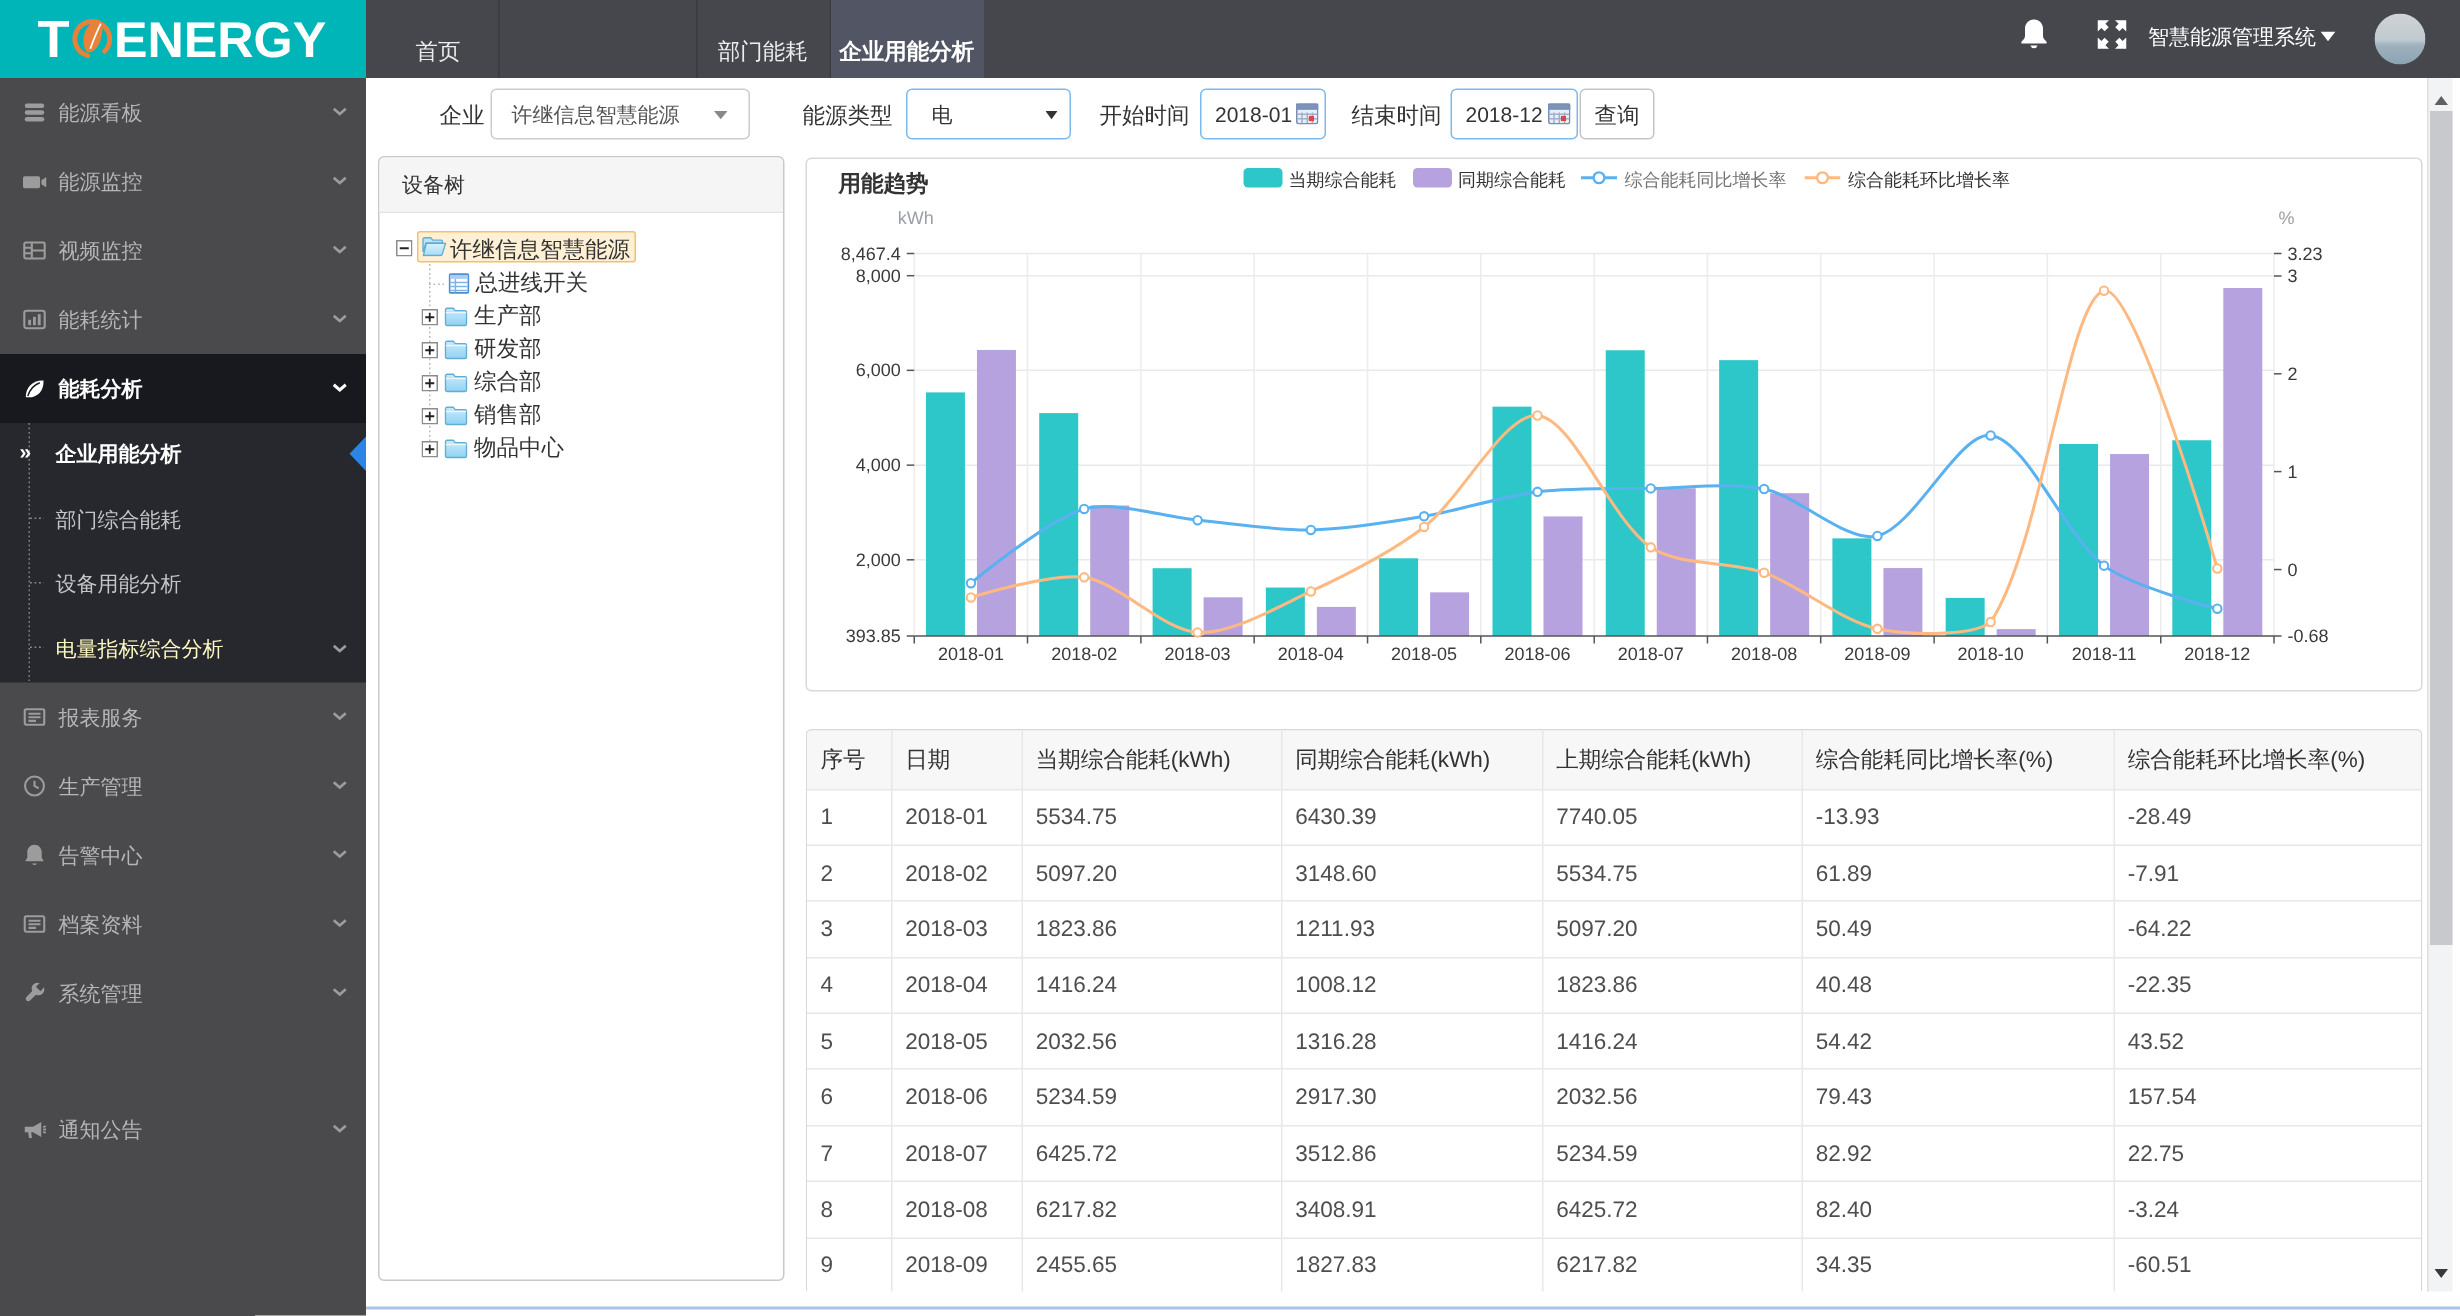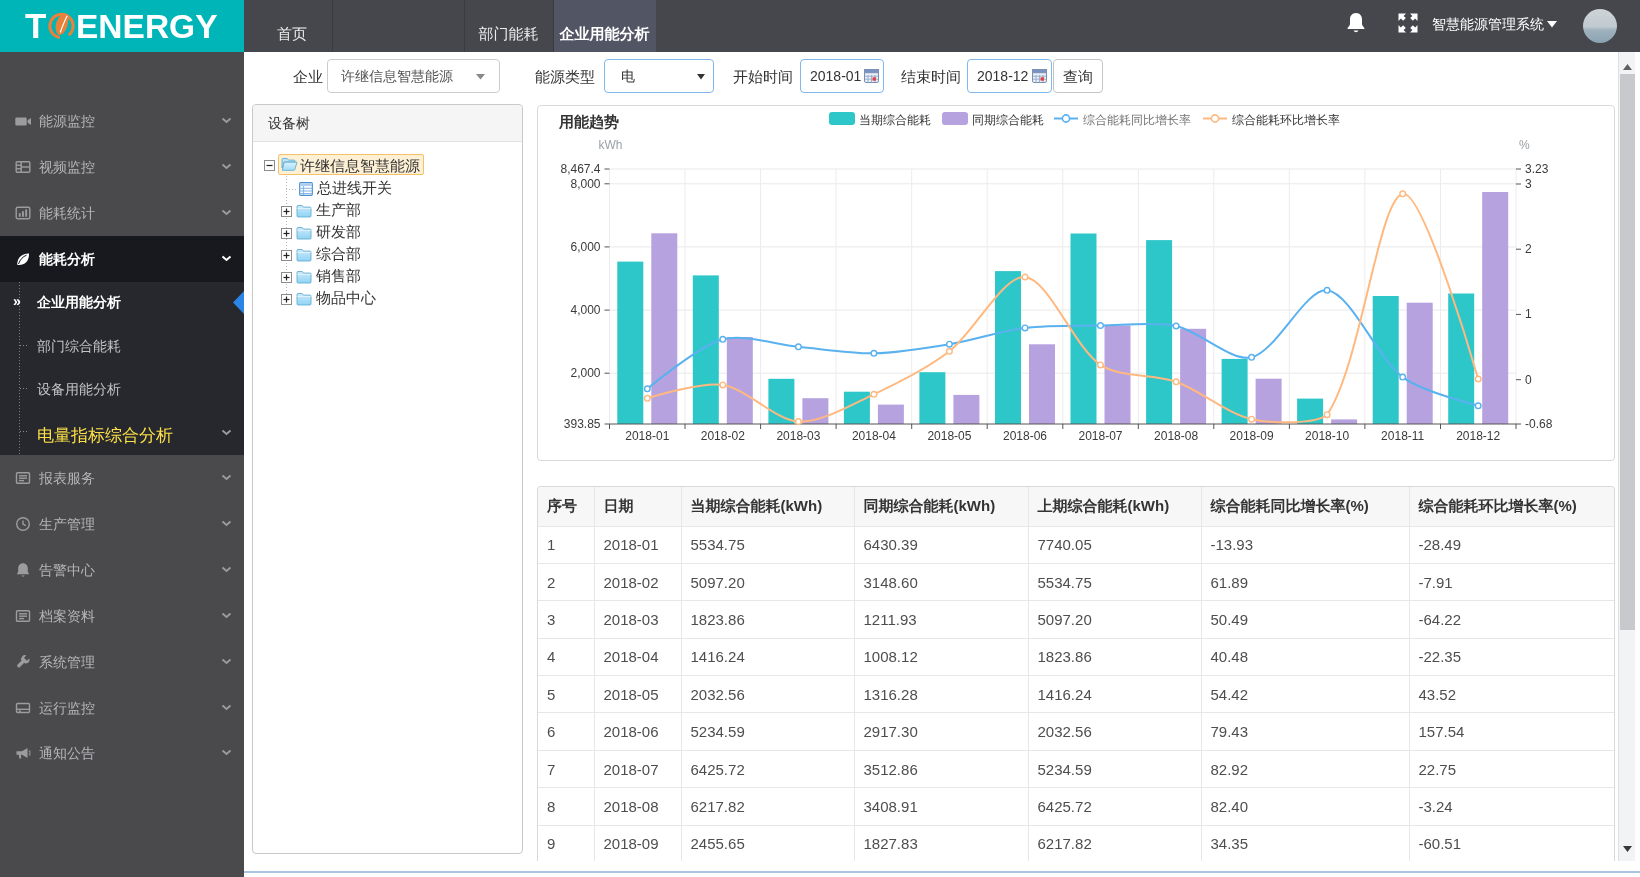--- a/index.html
+++ b/index.html
@@ -22,21 +22,21 @@
 #sub{position:absolute;left:0;top:230px;width:244px;height:173px;background:#26282e}
 
 #content{left:244px;top:52px;width:1396px;height:825px;background:#fff}
 .lab{position:absolute;font-size:15px;font-weight:normal;color:#333;top:17px}
 .inp{position:absolute;top:7px;height:34px;background:#fff;border-radius:4px;font-size:14px;color:#555}
 .panel{position:absolute;background:#fff;border:1px solid #d9d9d9;border-radius:4px}
 
 .znode{position:absolute;font-size:15px;color:#333;white-space:nowrap}
 
 #dtable{position:absolute;left:0;top:0;width:1078px;border-collapse:collapse;table-layout:fixed;font-size:15px;color:#4e4e4e}
-#dtable th{font-weight:bold;color:#333;background:#f7f7f7;height:39px}
+#dtable th{font-weight:normal;color:#333;background:#f7f7f7;height:39px}
 #dtable td{height:37.4px}
 #dtable th,#dtable td{border:1px solid #e7e7e7;text-align:left;padding-left:9px;font-size:15px}
 #dtable tr>*:first-child{border-left:none}
 #dtable tr>*:last-child{border-right:none}
 #dtable thead th{border-top:none}
 </style></head>
 <body>
 <div class="abs" id="logo">
  <svg width="244" height="52" viewBox="0 0 244 52">
   <text x="25" y="38" font-family="Liberation Sans,sans-serif" font-size="35" font-weight="bold" fill="#fff">T</text>
@@ -82,20 +82,33 @@
    <stop offset="0" stop-color="#cfd3d5"></stop>
           <stop offset="0.52" stop-color="#c0cad0"></stop>
           <stop offset="0.62" stop-color="#9fb2bd"></stop>
           <stop offset="1" stop-color="#8aa3b2"></stop>
         </linearGradient>
       </defs>
    <circle cx="17" cy="17" r="17" fill="url(#avg)"></circle>
     </svg>
 </div>
 <div class="abs" id="side">
+ <div class="mi" style="top:0">
+  <svg class="ic" viewBox="0 0 16 16">
+        <g fill="#9c9c9c">
+          <rect x="1.5" y="2" width="13" height="3" rx="1.5"></rect>
+          <rect x="1.5" y="6.5" width="13" height="3" rx="1.5"></rect>
+          <rect x="1.5" y="11" width="13" height="3" rx="1.5"></rect>
+        </g>
+      </svg>
+  <div class="t">能源看板</div>
+  <svg class="ch" width="11" height="7">
+        <path d="M1.5 1.5 L5.5 5 L9.5 1.5" stroke="#9c9c9c" stroke-width="1.8" fill="none"></path>
+      </svg>
+ </div>
  <div class="mi" style="top:46px">
   <svg class="ic" viewBox="0 0 16 16">
         <path d="M1.5 4.5 h9 a1.2 1.2 0 0 1 1.2 1.2 v5.6 a1.2 1.2 0 0 1 -1.2 1.2 h-9 a1.2 1.2 0 0 1 -1.2 -1.2 v-5.6 a1.2 1.2 0 0 1 1.2 -1.2 Z M12.6 7.2 L16 5 V12 L12.6 9.8 Z" fill="#9c9c9c"></path>
       </svg>
   <div class="t">能源监控</div>
   <svg class="ch" width="11" height="7">
         <path d="M1.5 1.5 L5.5 5 L9.5 1.5" stroke="#9c9c9c" stroke-width="1.8" fill="none"></path>
       </svg>
  </div>
  <div class="mi" style="top:92px">
@@ -142,21 +155,21 @@
   <div class="abs" style="left:13px;top:11px;color:#fff;font-size:14px;font-weight:bold">»</div>
   <div class="abs" style="left:37px;top:12px;color:#fff;font-size:14px;font-weight:bold">企业用能分析</div>
   <svg class="abs" style="right:0;top:9px" width="11" height="23">
         <path d="M11 0 L11 23 L0 11.5 Z" fill="#2b85e4"></path>
       </svg>
   <div class="abs" style="left:20px;top:63px;width:9px;height:1px;background-image:linear-gradient(90deg,#8a8b90 1px,transparent 1px);background-size:3px 1px"></div>
   <div class="abs" style="left:37px;top:56px;color:#c3c4c6;font-size:14px">部门综合能耗</div>
   <div class="abs" style="left:20px;top:106px;width:9px;height:1px;background-image:linear-gradient(90deg,#8a8b90 1px,transparent 1px);background-size:3px 1px"></div>
   <div class="abs" style="left:37px;top:99px;color:#c3c4c6;font-size:14px">设备用能分析</div>
   <div class="abs" style="left:20px;top:149px;width:9px;height:1px;background-image:linear-gradient(90deg,#8a8b90 1px,transparent 1px);background-size:3px 1px"></div>
-  <div class="abs" style="left:37px;top:142px;color:#fde047;font-size:17px">电量指标综合分析</div>
+  <div class="abs" style="left:37px;top:142px;color:#fef9c3;font-size:14px">电量指标综合分析</div>
   <svg class="abs" style="right:12px;top:147px" width="11" height="7">
         <path d="M1.5 1.5 L5.5 5 L9.5 1.5" stroke="#9c9c9c" stroke-width="1.8" fill="none"></path>
       </svg>
  </div>
  <div class="mi" style="top:403px">
   <svg class="ic" viewBox="0 0 16 16">
         <g stroke="#9c9c9c" stroke-width="1.4" fill="none">
           <rect x="1.5" y="2.8" width="13" height="10.4" rx="1"></rect>
           <line x1="4" y1="5.8" x2="12" y2="5.8"></line>
           <line x1="4" y1="8.2" x2="12" y2="8.2"></line>
@@ -202,33 +215,20 @@
   <div class="t">档案资料</div>
   <svg class="ch" width="11" height="7">
         <path d="M1.5 1.5 L5.5 5 L9.5 1.5" stroke="#9c9c9c" stroke-width="1.8" fill="none"></path>
       </svg>
  </div>
  <div class="mi" style="top:587px">
   <svg class="ic" viewBox="0 0 16 16">
         <path d="M14.3 4.2 a3.9 3.9 0 0 1 -5.3 4.9 L5 13 a1.7 1.7 0 0 1 -2.4 -2.4 L6.5 6.7 a3.9 3.9 0 0 1 4.9 -5.3 L9 3.8 L12 6.8 Z" fill="#9c9c9c"></path>
       </svg>
   <div class="t">系统管理</div>
-  <svg class="ch" width="11" height="7">
-        <path d="M1.5 1.5 L5.5 5 L9.5 1.5" stroke="#9c9c9c" stroke-width="1.8" fill="none"></path>
-      </svg>
- </div>
- <div class="mi" style="top:633px">
-  <svg class="ic" viewBox="0 0 16 16">
-        <g stroke="#9c9c9c" stroke-width="1.4" fill="none">
-          <rect x="1.5" y="3.5" width="13" height="9" rx="1.2"></rect>
-          <line x1="1.5" y1="9.3" x2="14.5" y2="9.3"></line>
-          <line x1="3.8" y1="11.2" x2="6" y2="11.2"></line>
-        </g>
-      </svg>
-  <div class="t">运行监控</div>
   <svg class="ch" width="11" height="7">
         <path d="M1.5 1.5 L5.5 5 L9.5 1.5" stroke="#9c9c9c" stroke-width="1.8" fill="none"></path>
       </svg>
  </div>
  <div class="mi" style="top:678px">
   <svg class="ic" viewBox="0 0 16 16">
         <path d="M1.5 6.2 L1.5 9.8 L3.8 9.8 L4.3 13.6 L6.3 13.6 L5.8 9.8 L7 9.8 L12.5 13 L12.5 3 L7 6.2 Z" fill="#9c9c9c"></path>
         <path d="M13.8 6.5 L15.5 5.8 M13.8 8 L15.8 8 M13.8 9.5 L15.5 10.2" stroke="#9c9c9c" stroke-width="1.2"></path>
       </svg>
   <div class="t">通知公告</div>

